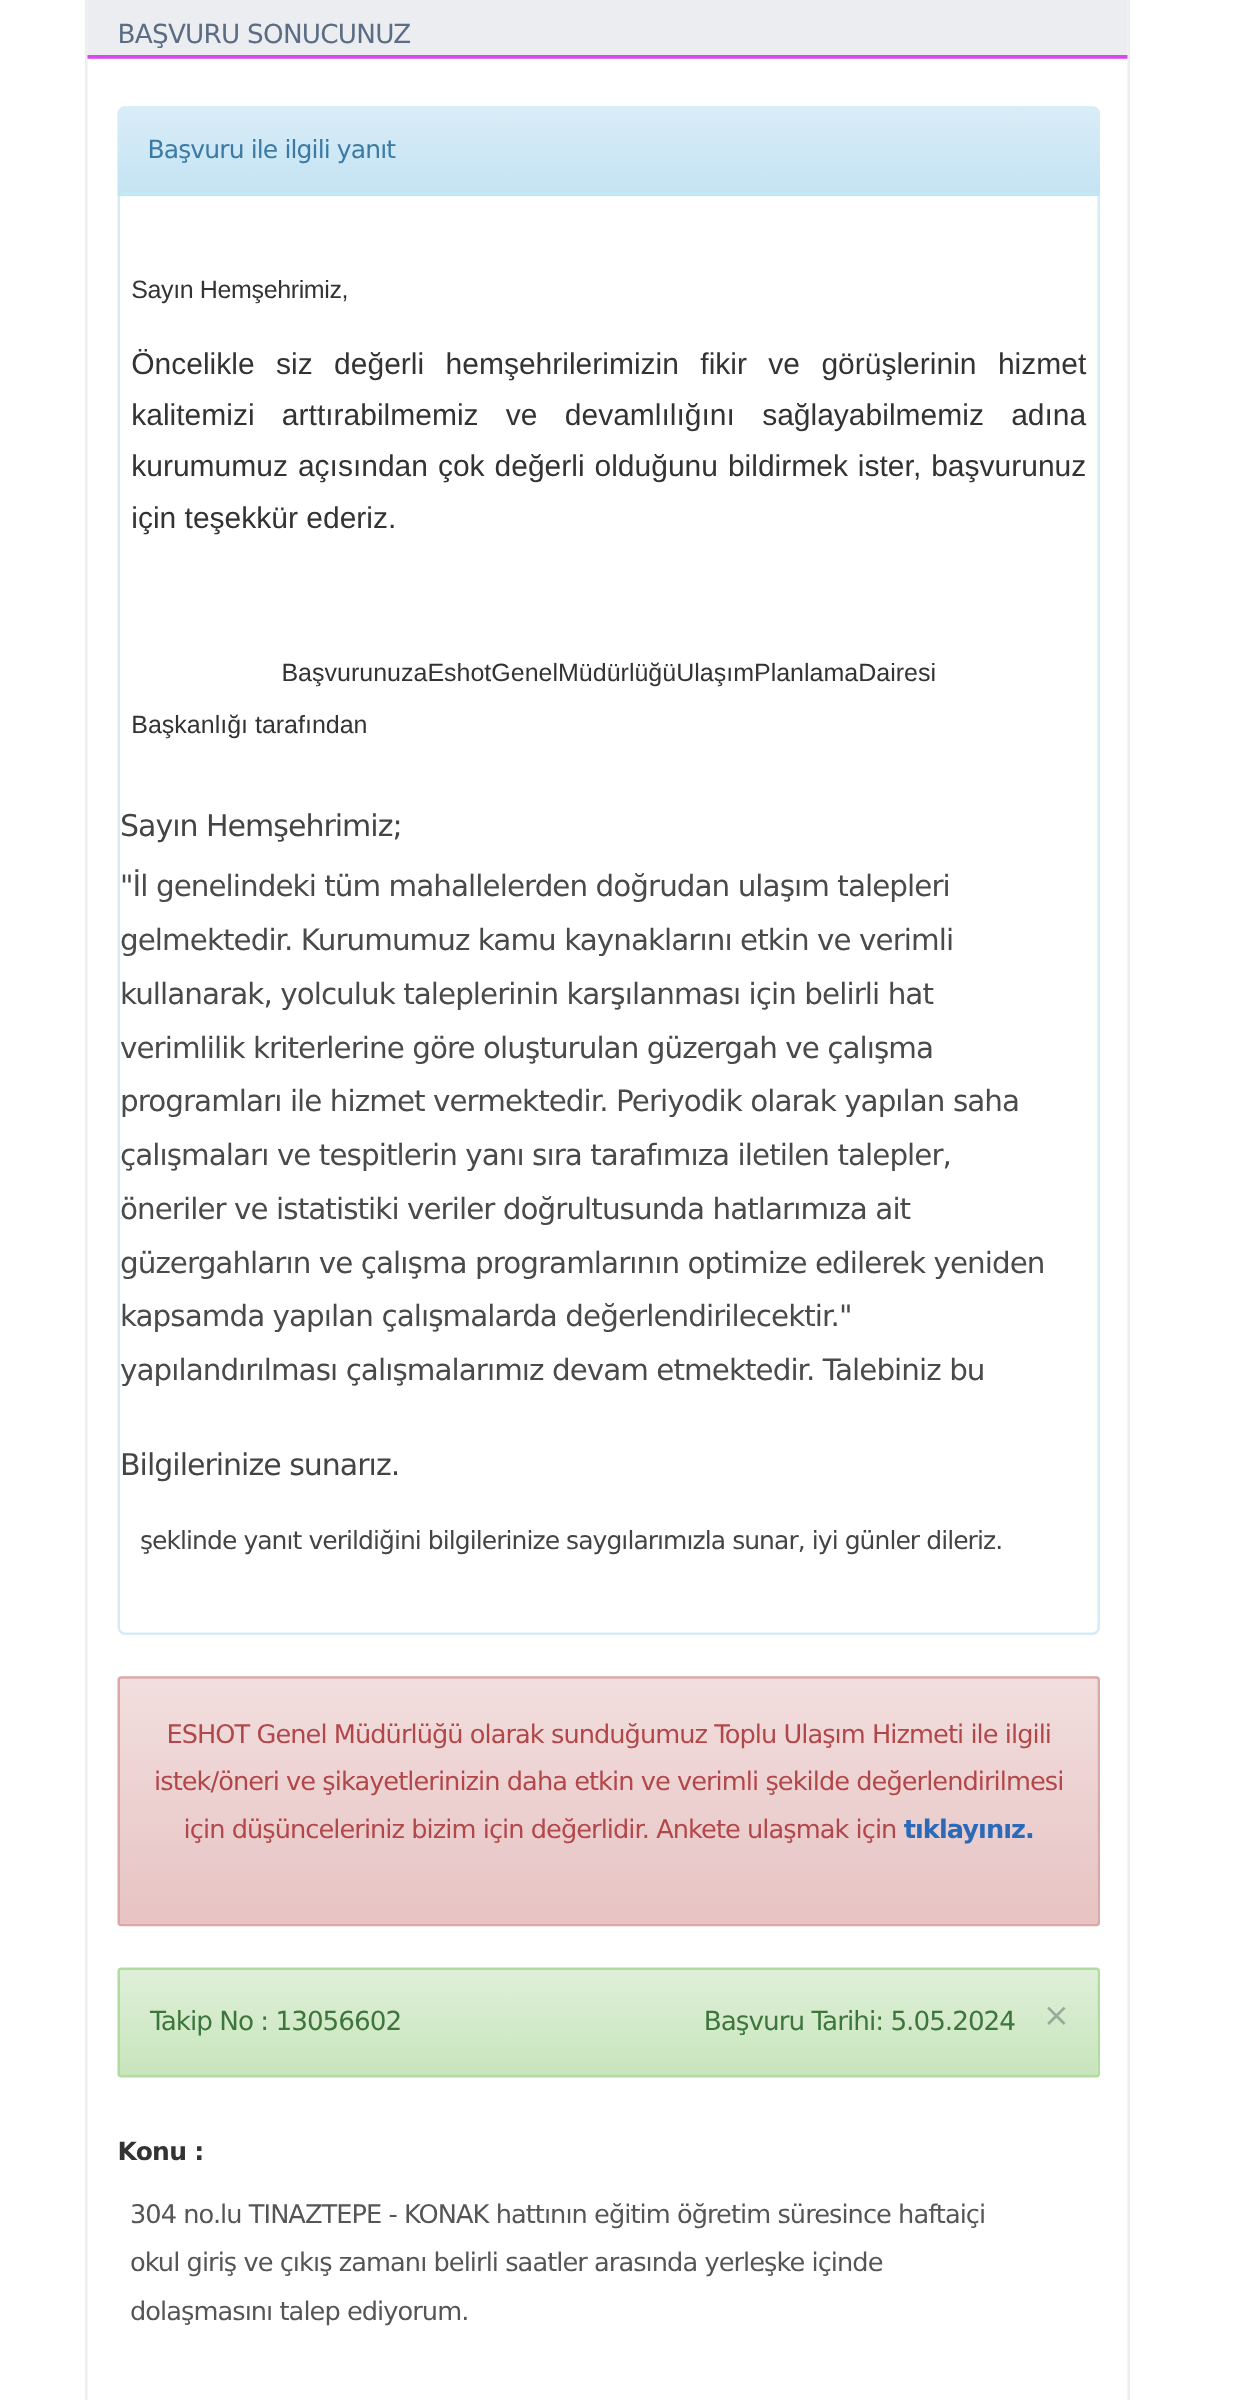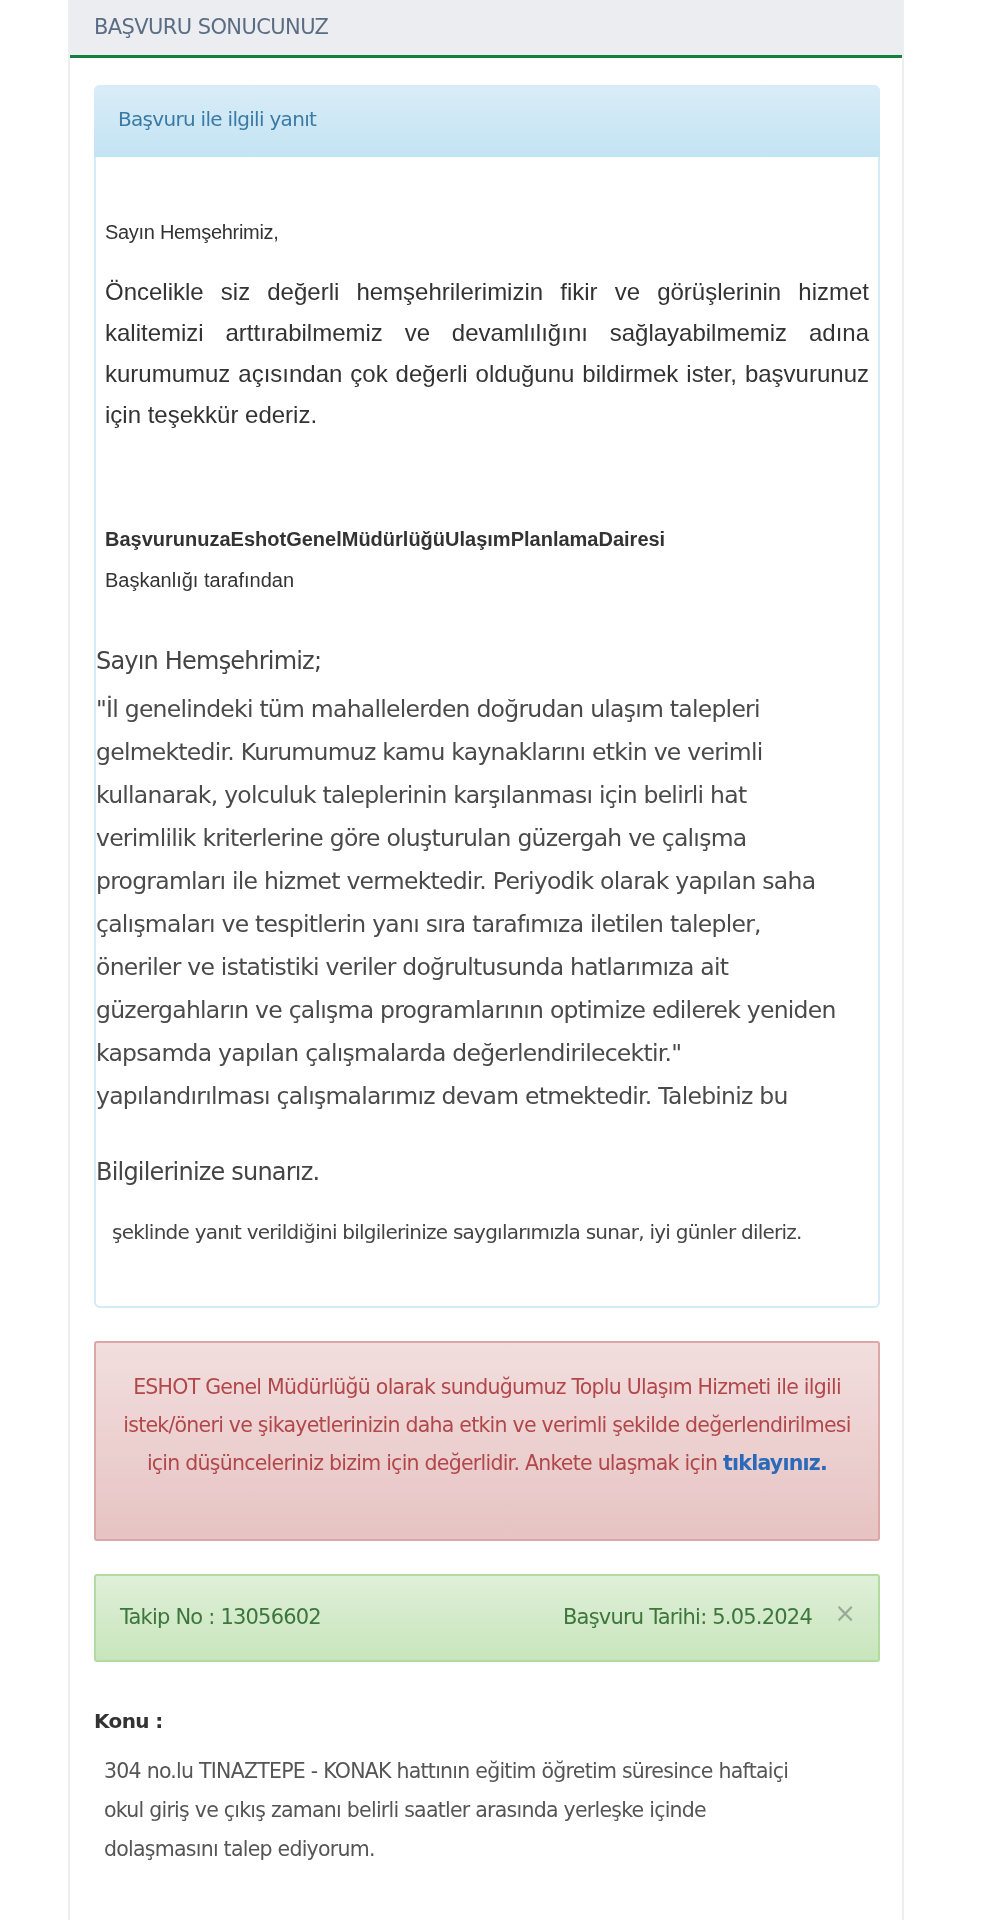--- a/index.html
+++ b/index.html
@@ -19,23 +19,23 @@
       height: 1930px;
       background: #ffffff;
       border-left: 2px solid #eceef1;
       border-right: 2px solid #eceef1;
       box-sizing: border-box;
     }
     .panel-header {
       position: absolute;
       left: 0; top: 0;
       width: 100%;
-      height: 58px;
+      height: 47px;
       background: #ecedf0;
-      border-bottom: 3px solid #15803d;
+      border-bottom: 3px solid #d946ef;
       box-sizing: border-box;
     }
     .panel-title {
       position: absolute;
       left: 24px;
       top: 15px;
       font-family: "DejaVu Sans", sans-serif;
       font-size: 21px;
       letter-spacing: -0.6px;
       color: #5a6d84;
@@ -103,23 +103,22 @@
       font-size: 20px;
       line-height: 41px;
       color: #333;
       text-align: justify;
       text-align-last: left;
       margin: 0;
       word-spacing: 0;
     }
     .assigned-para .line1 {
       display: flex;
-      justify-content: flex-start;
+      justify-content: center;
       width: 764px;
-      font-weight: bold;
     }
     .greet-2 {
       position: absolute;
       left: 0px;
       top: 520px;
       font-family: "DejaVu Sans", sans-serif;
       font-size: 24px;
       letter-spacing: -0.8px;
       color: #444;
       margin-top: 40px;

